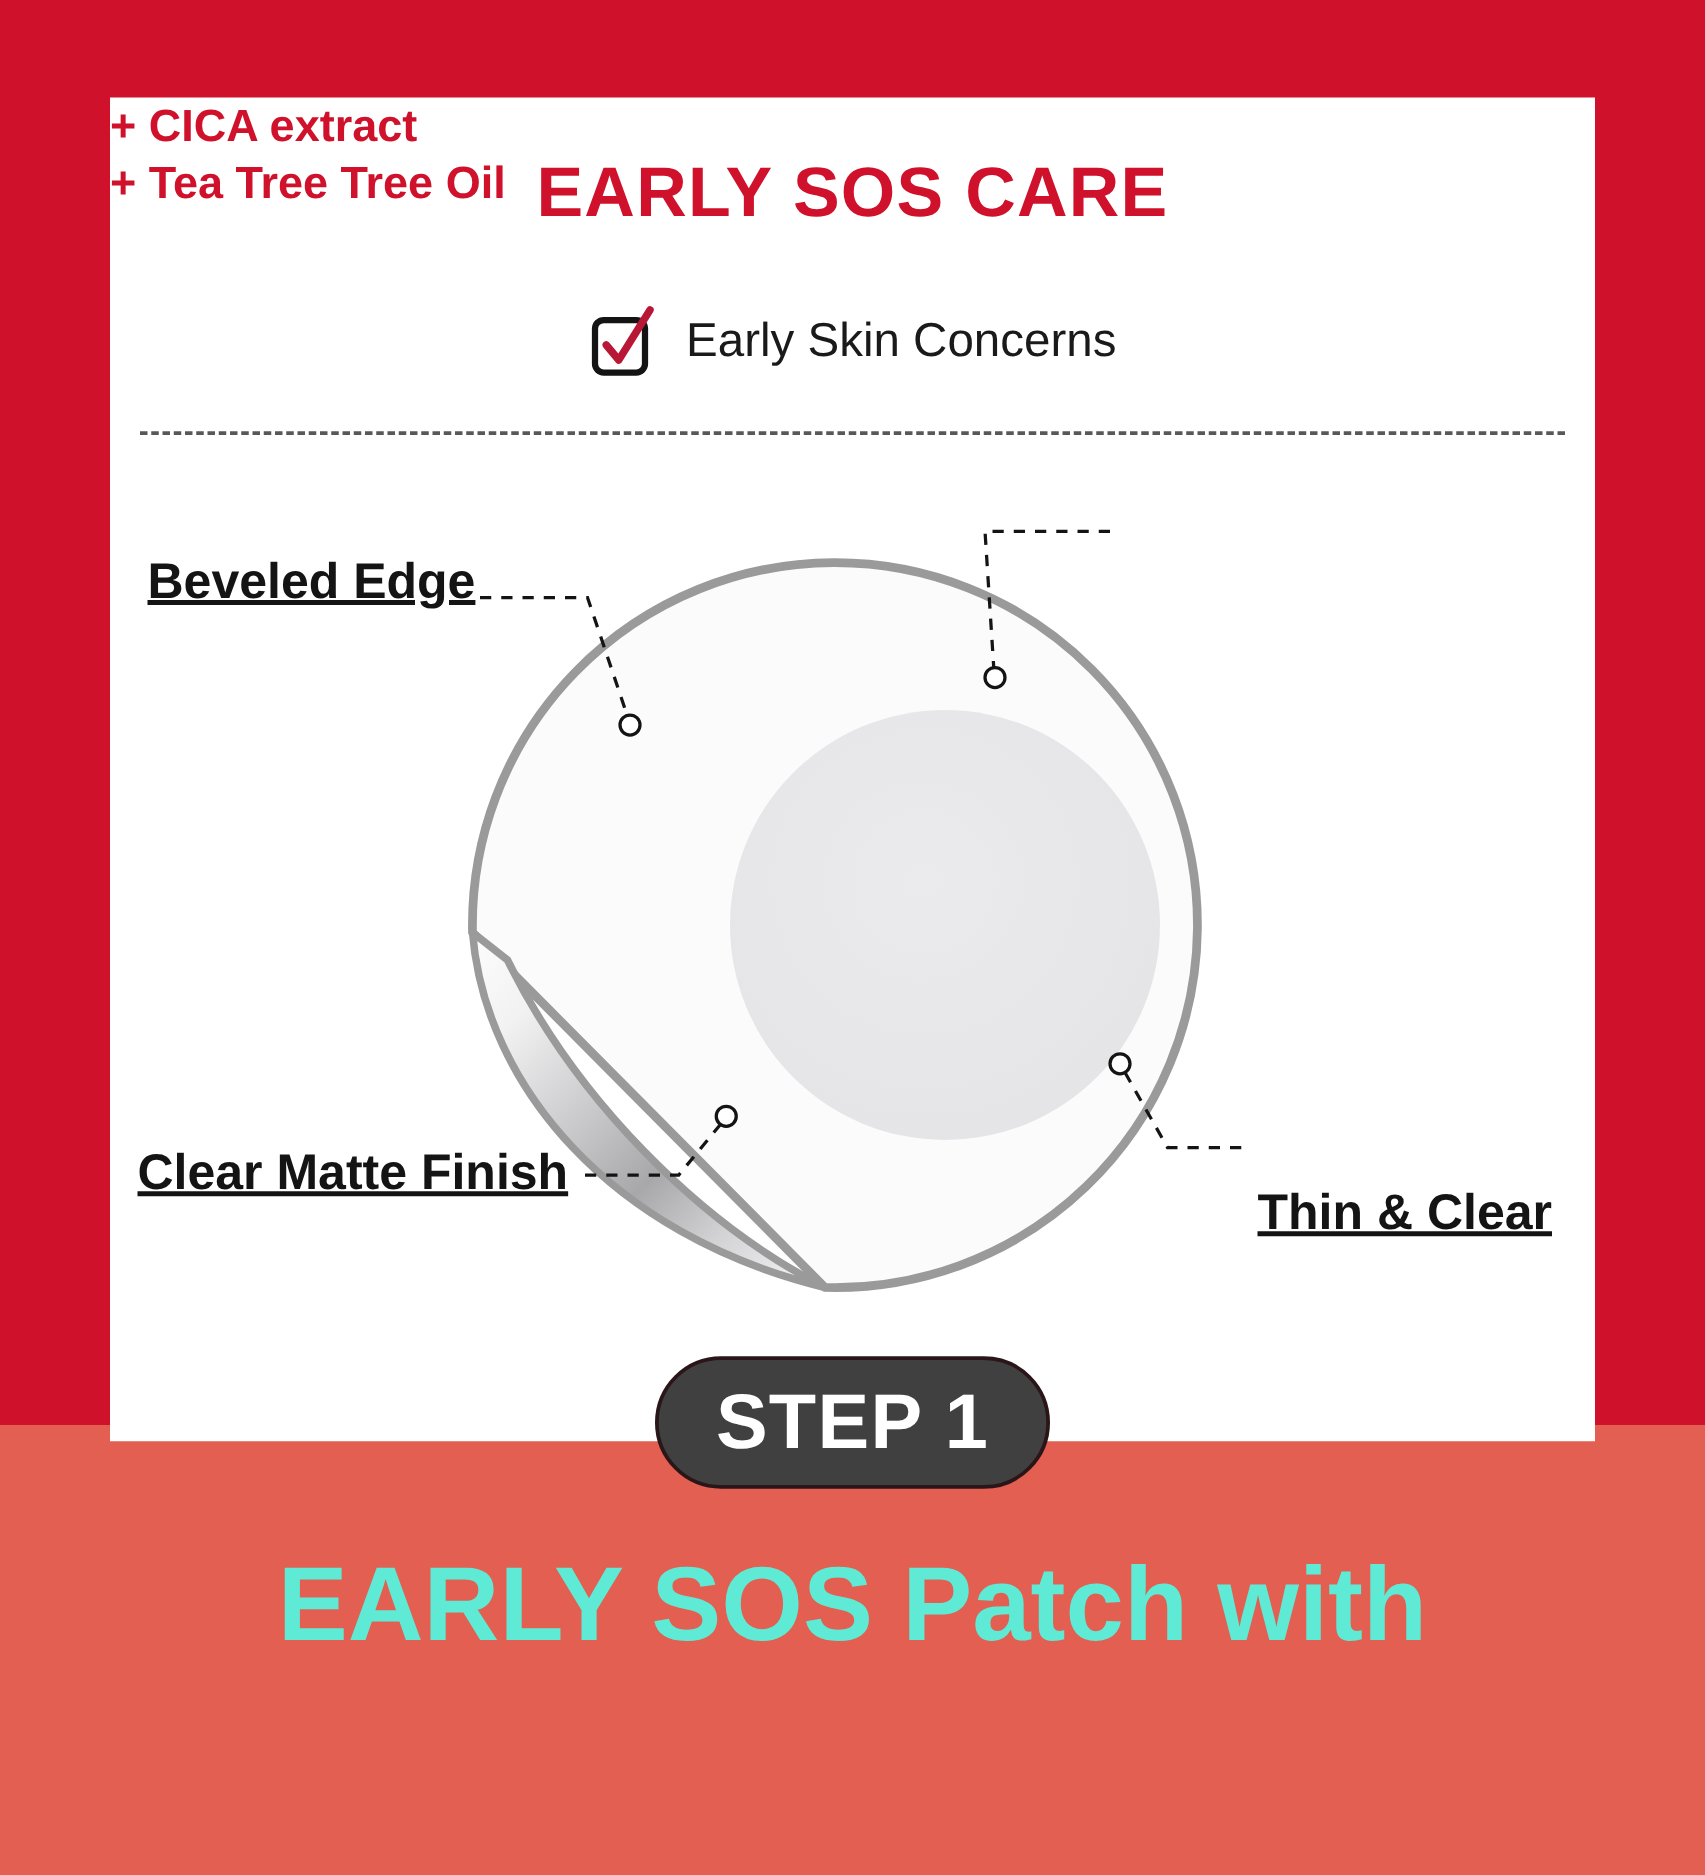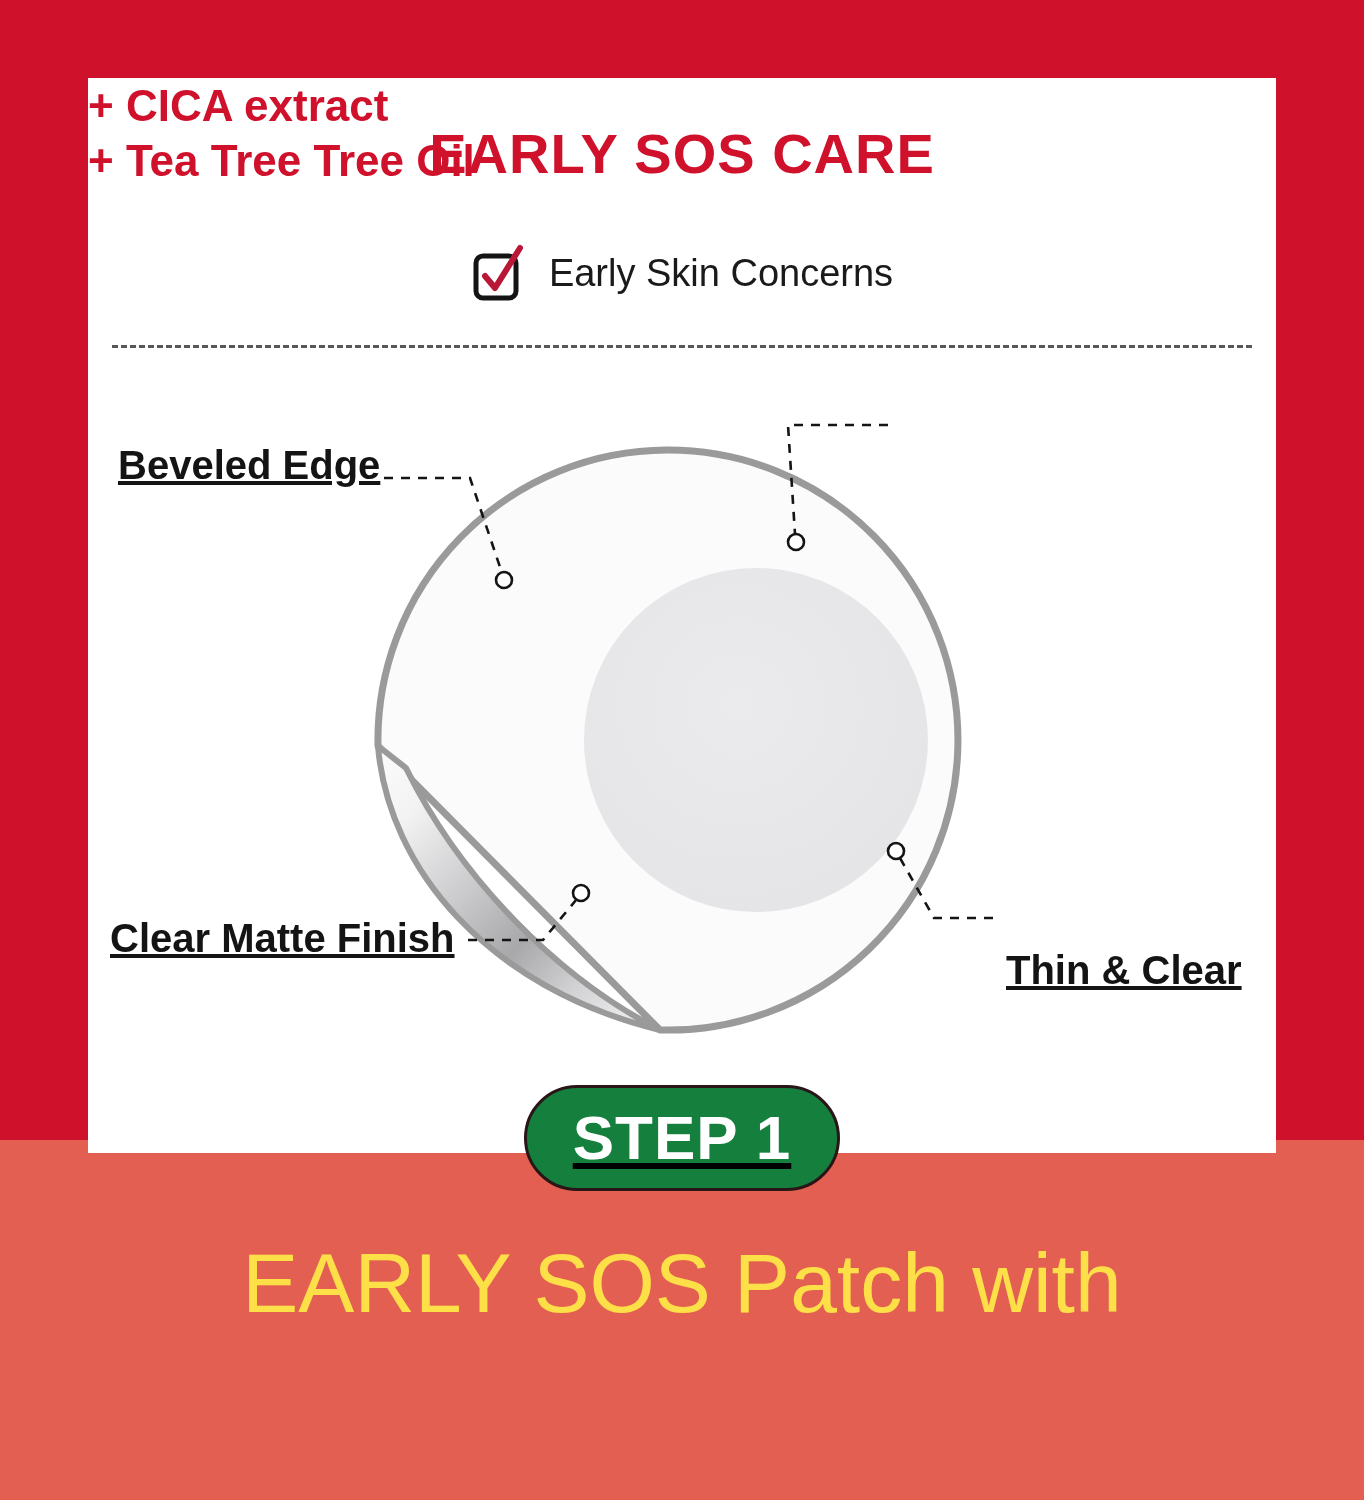--- a/index.html
+++ b/index.html
@@ -88,58 +88,57 @@
     line-height:1.12;
     white-space:nowrap;
     text-decoration:underline;
   }
   #anno-beveled   { left:30px;  top:365px; }
   #anno-matte     { left:22px;  top:838px; }
   #anno-thin      { left:918px; top:870px; }
   #anno-actives {
     left:805px; top:298px;
     color:#d0112b;
-    font-size:44px;
+    font-size:36px;
     font-weight:bold;
     line-height:1.25;
   }
 
   
   #step-badge {
     position:absolute;
     left:50%;
     top:1085px;
     transform:translateX(-50%);
     width:316px; height:106px;
-    background:#15803d;
+    background:#404040;
     border:3px solid #2a1518;
     border-radius:53px;
     z-index:5;
     display:flex;
     align-items:center;
     justify-content:center;
-    text-decoration:underline;
   }
   #step-label {
     color:#ffffff;
     font-size:62px;
     font-weight:bold;
     letter-spacing:1px;
     line-height:1;
   }
 
   
   #banner-text {
     position:absolute;
     left:0; top:1235px;
     width:1364px;
     text-align:center;
-    color:#fde047;
+    color:#5eead4;
     font-size:84px;
-    font-weight:normal;
+    font-weight:bold;
     line-height:1.16;
     z-index:4;
   }
   #banner-text div { white-space:nowrap; }
 </style>
 </head>
 <body>
 
 <div id="poster">
 

